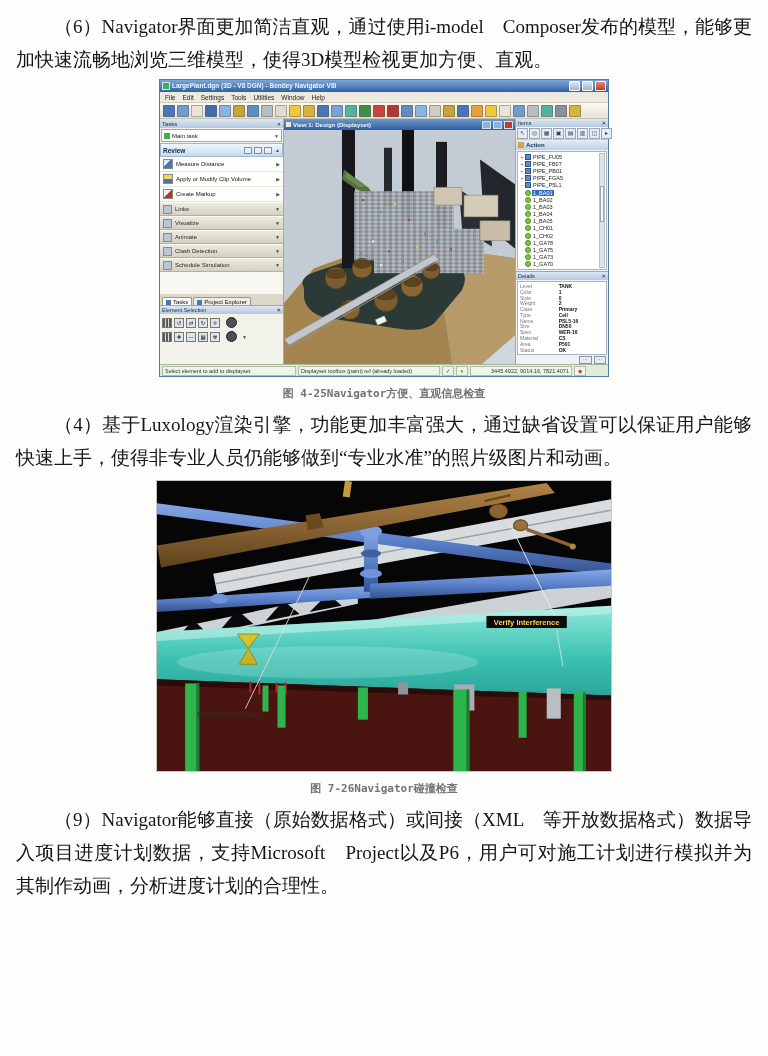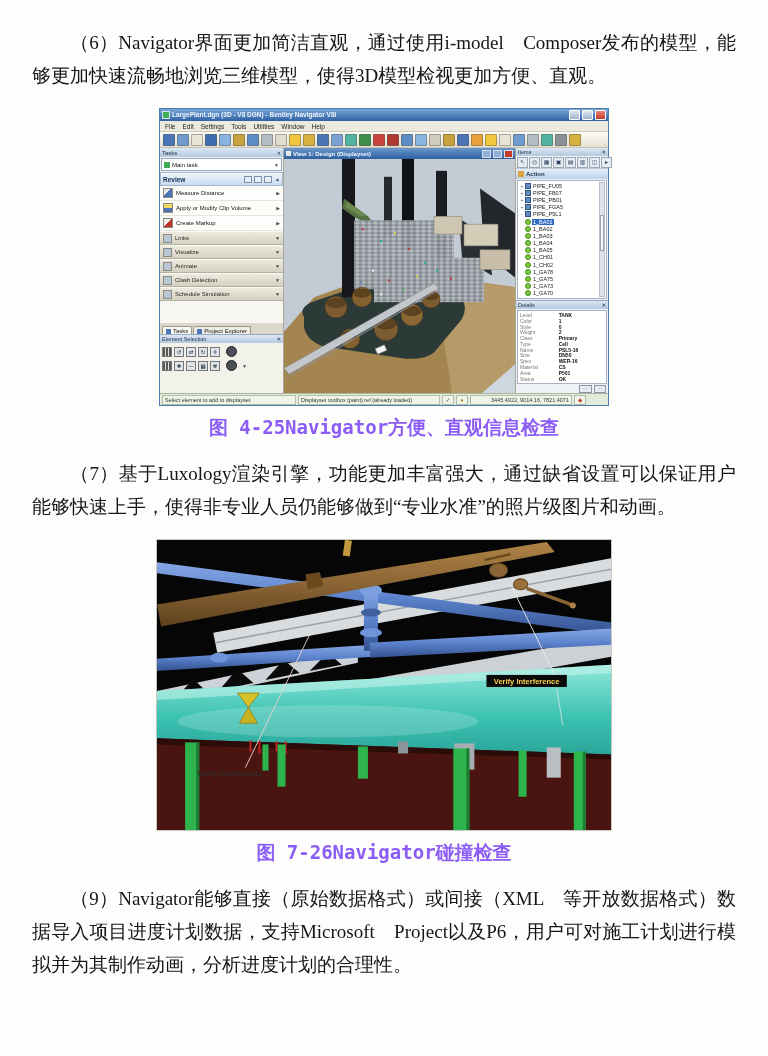--- a/index.html
+++ b/index.html
@@ -1,21 +1,21 @@
 <!DOCTYPE html>
 <html><head>
 <meta charset="utf-8">
 <style>
   html,body{margin:0;padding:0;background:#fff;}
   .page{width:768px;height:1056px;box-sizing:border-box;padding:10px 16px 0;
         font-family:"Liberation Serif","DejaVu Serif",serif;font-size:19px;color:#151515;
         overflow:hidden;background:#fdfdfc;}
-  p.body{margin:16px;line-height:33px;text-align:justify;text-indent:2em;}
+  p.body{margin:0;line-height:33px;text-align:justify;text-indent:2em;}
   .caption{font-family:"DejaVu Sans Mono","DejaVu Sans","Liberation Sans",sans-serif;
-           font-weight:bold;font-size:19px;text-align:center;margin:9px 0 7px;color:#8b5cf6;}
+           font-weight:bold;font-size:11px;text-align:center;margin:9px 0 7px;color:#737373;}
   .figwrap{text-align:center;}
 
   
   .win{width:448px;height:296px;margin:3px auto 0;border:1px solid #4f7ab2;
        display:flex;flex-direction:column;text-align:left;
        font-family:"Liberation Sans","DejaVu Sans",sans-serif;background:#ece9e0;}
   .titlebar{height:12px;flex:none;background:linear-gradient(#79a7d9,#2f62a4);display:flex;
             align-items:center;padding:0 2px;gap:2px;}
   .titlebar .appico{width:6px;height:6px;background:#3fae54;border:1px solid #d6e4f2;flex:none;}
   .titlebar .ttl{flex:1;color:#eef4fb;font-size:6.5px;font-weight:bold;white-space:nowrap;
@@ -557,21 +557,21 @@
         <span class="segsm">✓</span>
         <span class="segsm" style="color:#b8860b;">●</span>
         <span class="seg s3">3445.4922, 9014.16, 7821.4071</span>
         <span class="segsm" style="color:#c23a28;">◆</span>
       </div>
     </div>
   </div>
 
   <div class="caption">图 4-25Navigator方便、直观信息检查</div>
 
-  <p class="body">（7）基于Luxology渲染引擎，功能更加丰富强大，通过缺省设置可以保证用户能够快速上手，使得非专业人员仍能够做到“专业水准”的照片级图片和动画。</p>
+  <p class="body">（4）基于Luxology渲染引擎，功能更加丰富强大，通过缺省设置可以保证用户能够快速上手，使得非专业人员仍能够做到“专业水准”的照片级图片和动画。</p>
 
   <div class="fig2">
     <svg viewBox="0 0 452 288" preserveAspectRatio="none">
       <defs>
         <linearGradient id="tg" x1="0" y1="0" x2="0" y2="1">
           <stop offset="0" stop-color="#8fe8da"></stop>
             <stop offset="0.45" stop-color="#3dc2b2"></stop>
             <stop offset="1" stop-color="#1d948a"></stop>
         </linearGradient>
         <linearGradient id="bg1" x1="0" y1="0" x2="0" y2="1">

